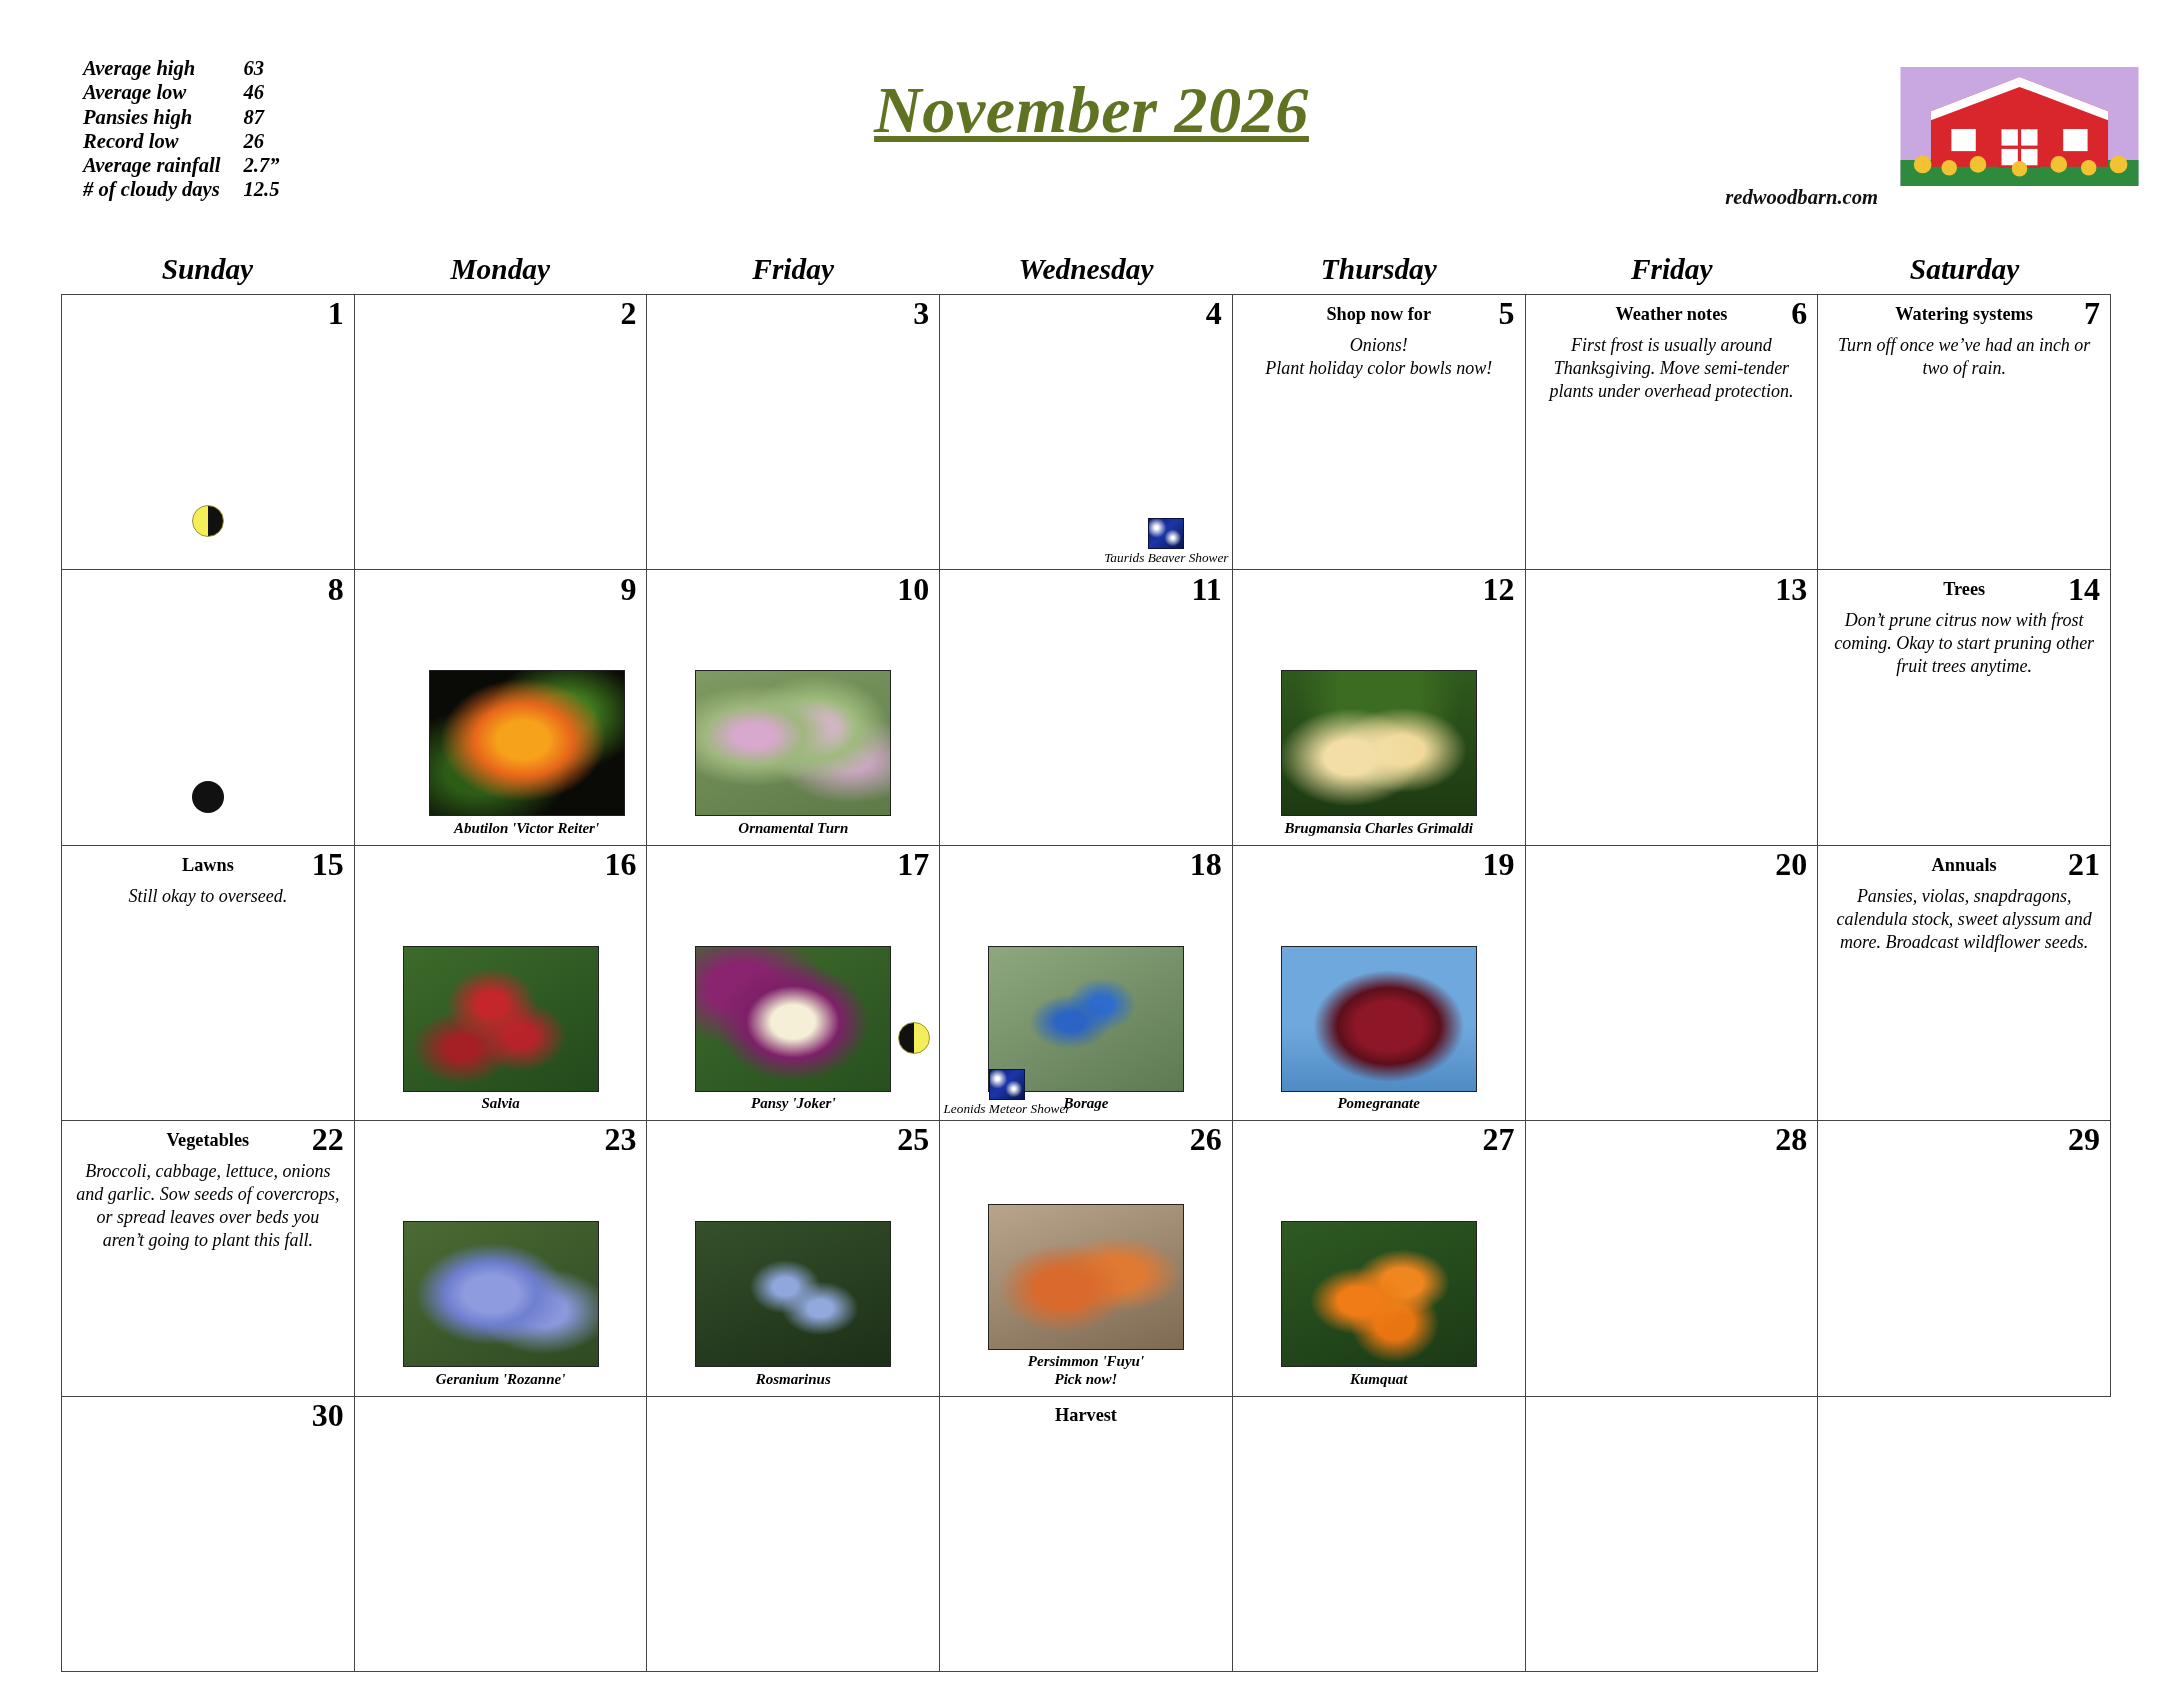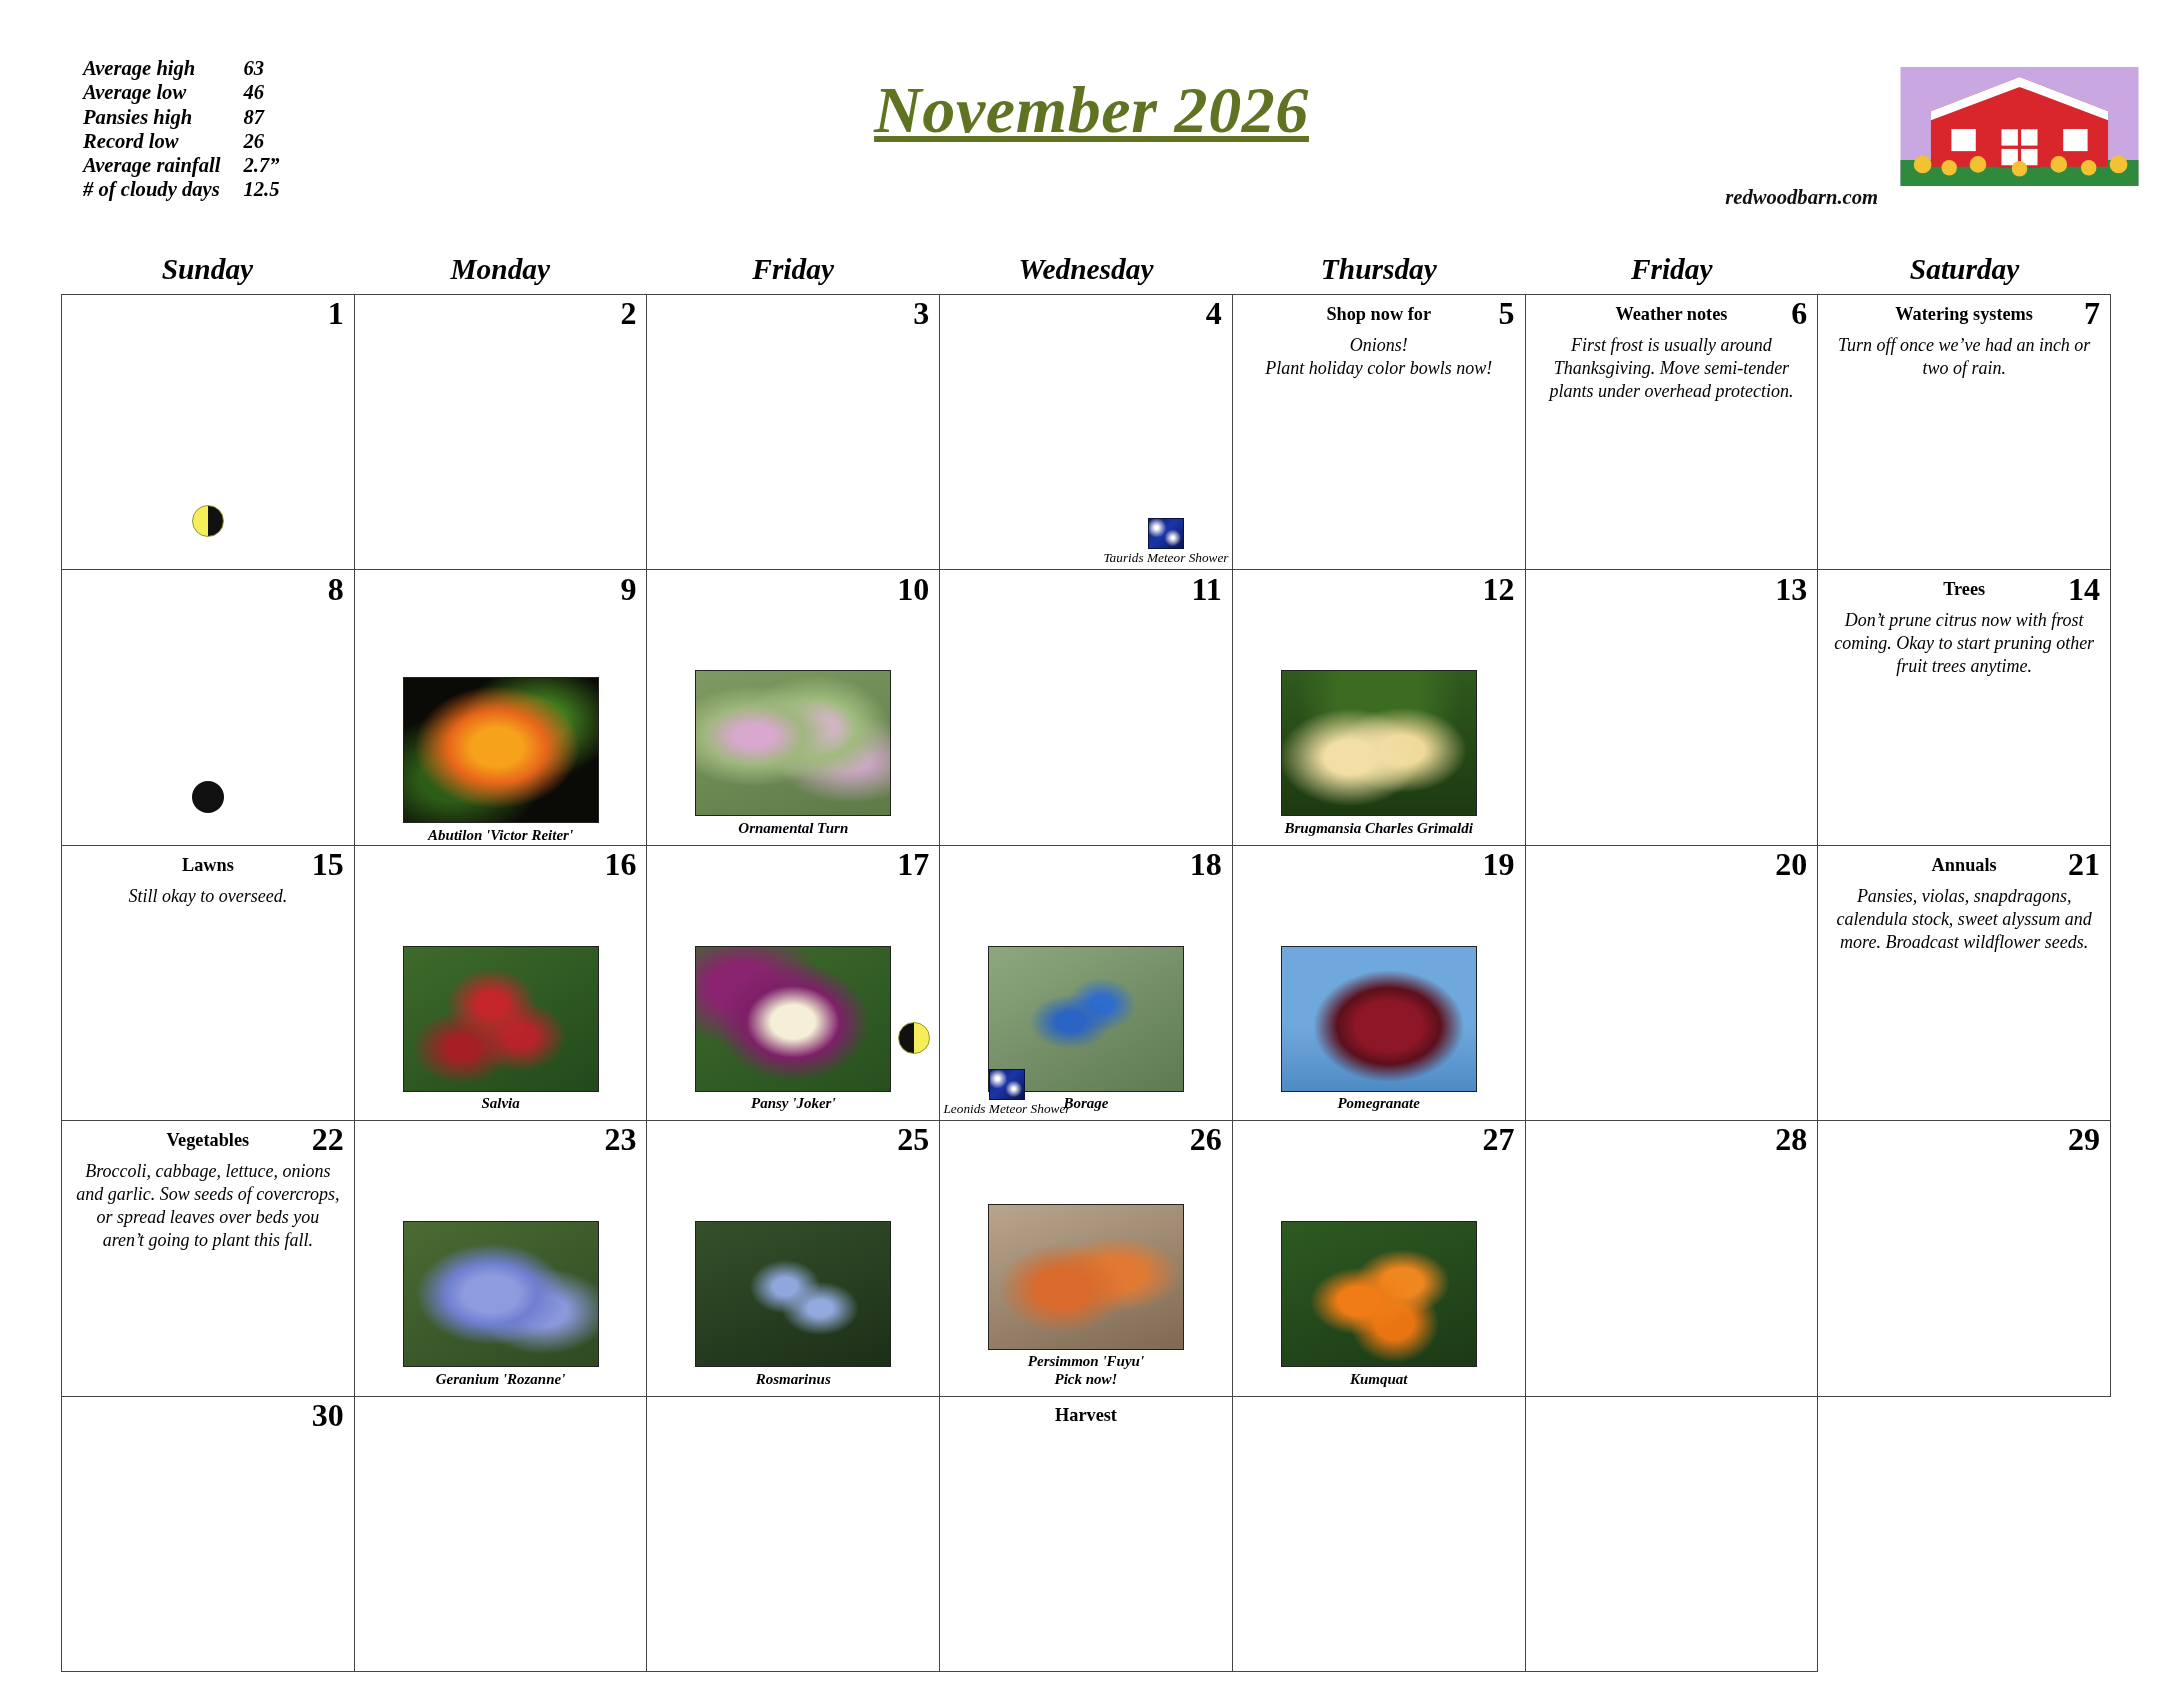--- a/index.html
+++ b/index.html
@@ -349,21 +349,21 @@
       <div class="cell">
         <div class="daynum">2</div>
       </div>
       <div class="cell">
         <div class="daynum">3</div>
       </div>
       <div class="cell">
         <div class="daynum">4</div>
         <div class="meteor" style="left: auto; bottom: 3.3px; right: 3.3px;">
           <div class="meteor-img" style="margin: 0px auto;"></div>
-          <div class="meteor-label">Taurids Meteor Shower</div>
+          <div class="meteor-label">Taurids Beaver Shower</div>
         </div>
       </div>
       <div class="cell">
         <div class="daynum">5</div>
         <div class="note">
           <div class="note-title">Shop now for</div>
           <div class="note-body">Onions!<br>Plant holiday color bowls now!</div>
         </div>
       </div>
       <div class="cell">
@@ -379,21 +379,21 @@
           <div class="note-title">Watering systems</div>
           <div class="note-body">Turn off once we’ve had an inch or two of rain.</div>
         </div>
       </div>
       <div class="cell">
         <div class="daynum">8</div>
         <div class="moon moon-new" style="width: 32px; height: 32px; left: 50%; margin-left: -16px; bottom: 32px;"></div>
       </div>
       <div class="cell">
         <div class="daynum">9</div>
-        <div class="photo-wrap" style="bottom: 1px;">
+        <div class="photo-wrap" style="bottom: 8px; margin-left: 26px;">
           <div class="photo img-abutilon" style="width: 194px; height: 144px;"></div>
           <div class="caption">Abutilon 'Victor Reiter'</div>
         </div>
       </div>
       <div class="cell">
         <div class="daynum">10</div>
         <div class="photo-wrap" style="bottom: 7.8px;">
           <div class="photo img-kale" style="width: 194px; height: 144px;"></div>
           <div class="caption">Ornamental Turn</div>
         </div>

